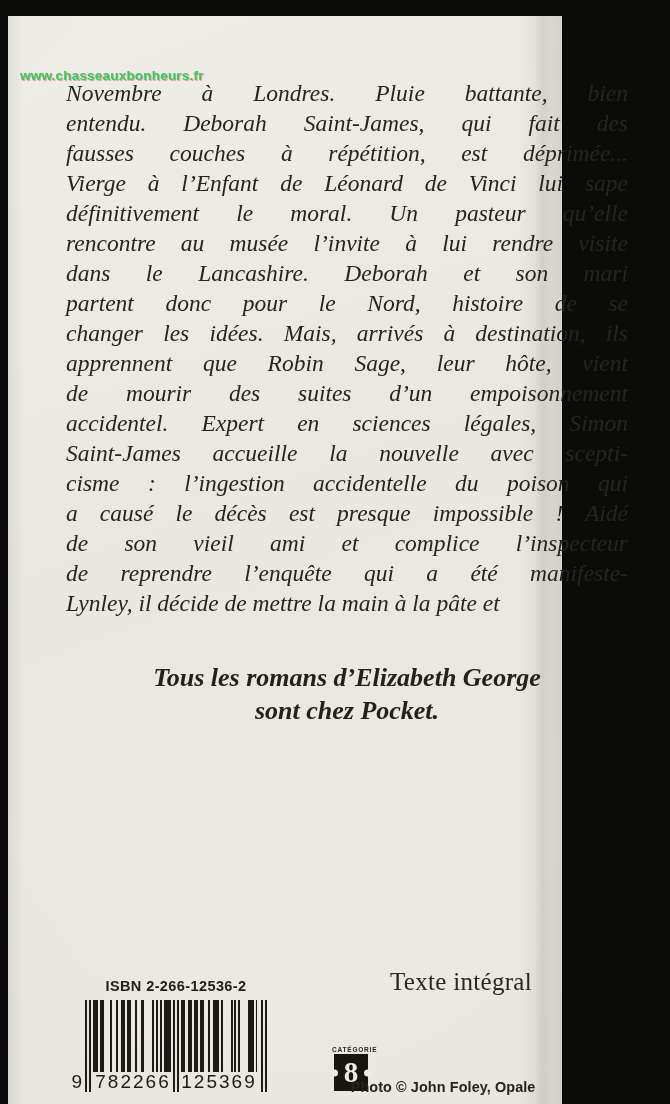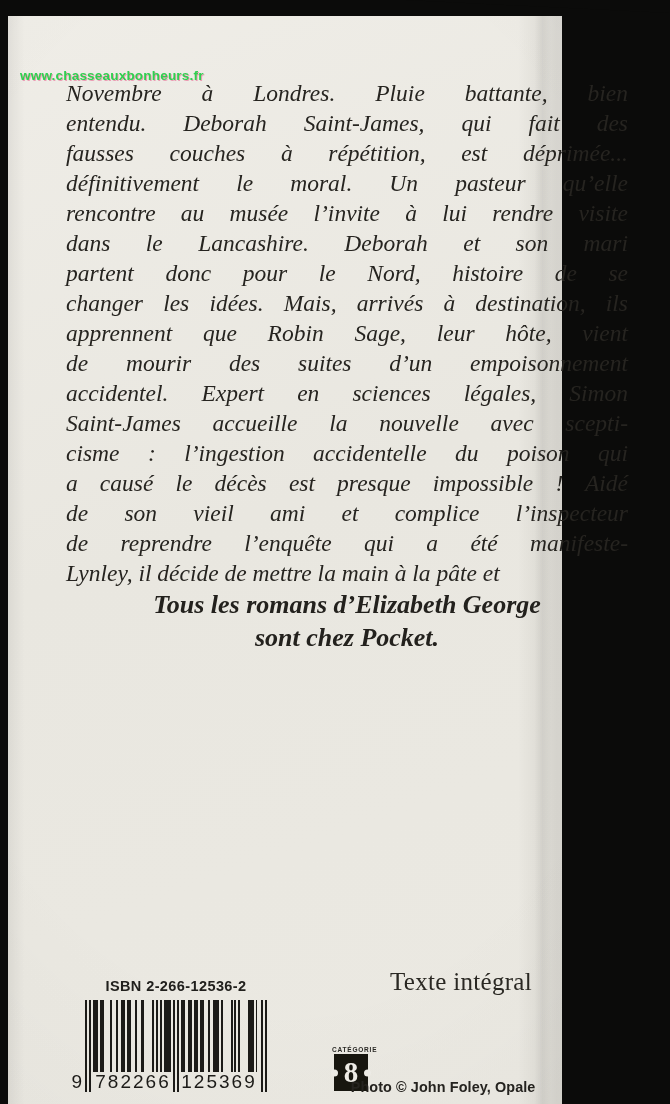--- a/index.html
+++ b/index.html
@@ -36,21 +36,21 @@
     font-size:23.5px;color:#262420;z-index:2;
   }
   .blurb-line{
     height:30px;line-height:30px;
     text-align:justify;text-align-last:justify;
     white-space:nowrap;
     font-style:italic;
   }
   .blurb-line:last-child{text-align-last:left;}
   .footer-note{
-    text-align:center;text-align-last:center;
+    margin-top:43px;text-align:center;text-align-last:center;
     font-weight:600;font-size:26px;line-height:33px;color:#23211d;
     white-space:normal;
   }
   .footer-note .blurb-line{height:33px;line-height:33px;text-align:center;text-align-last:center;}
   .isbn-label{
     position:absolute;left:70px;top:962px;width:196px;text-align:center;
     font-family:"Liberation Sans", sans-serif;font-weight:700;
     font-size:14.5px;letter-spacing:.4px;color:#21201d;
   }
   .barcode-wrap{position:absolute;left:77px;top:984px;width:182px;height:100px;}
@@ -97,20 +97,21 @@
 
 <div class="page">
 
   <div class="watermark" style="color: rgb(47, 208, 80);">www.chasseauxbonheurs.fr</div>
 
   <div class="blurb">
     <div>
         <div class="blurb-line">Novembre à Londres. Pluie battante, bien</div>
         <div class="blurb-line">entendu. Deborah Saint-James, qui fait des</div>
         <div class="blurb-line">fausses couches à répétition, est déprimée...</div>
+        <div class="blurb-line">Vierge à l’Enfant de Léonard de Vinci lui sape</div>
         <div class="blurb-line">définitivement le moral. Un pasteur qu’elle</div>
         <div class="blurb-line">rencontre au musée l’invite à lui rendre visite</div>
         <div class="blurb-line">dans le Lancashire. Deborah et son mari</div>
         <div class="blurb-line">partent donc pour le Nord, histoire de se</div>
         <div class="blurb-line">changer les idées. Mais, arrivés à destination, ils</div>
         <div class="blurb-line">apprennent que Robin Sage, leur hôte, vient</div>
         <div class="blurb-line">de mourir des suites d’un empoisonnement</div>
         <div class="blurb-line">accidentel. Expert en sciences légales, Simon</div>
         <div class="blurb-line">Saint-James accueille la nouvelle avec scepti-</div>
         <div class="blurb-line">cisme : l’ingestion accidentelle du poison qui</div>

